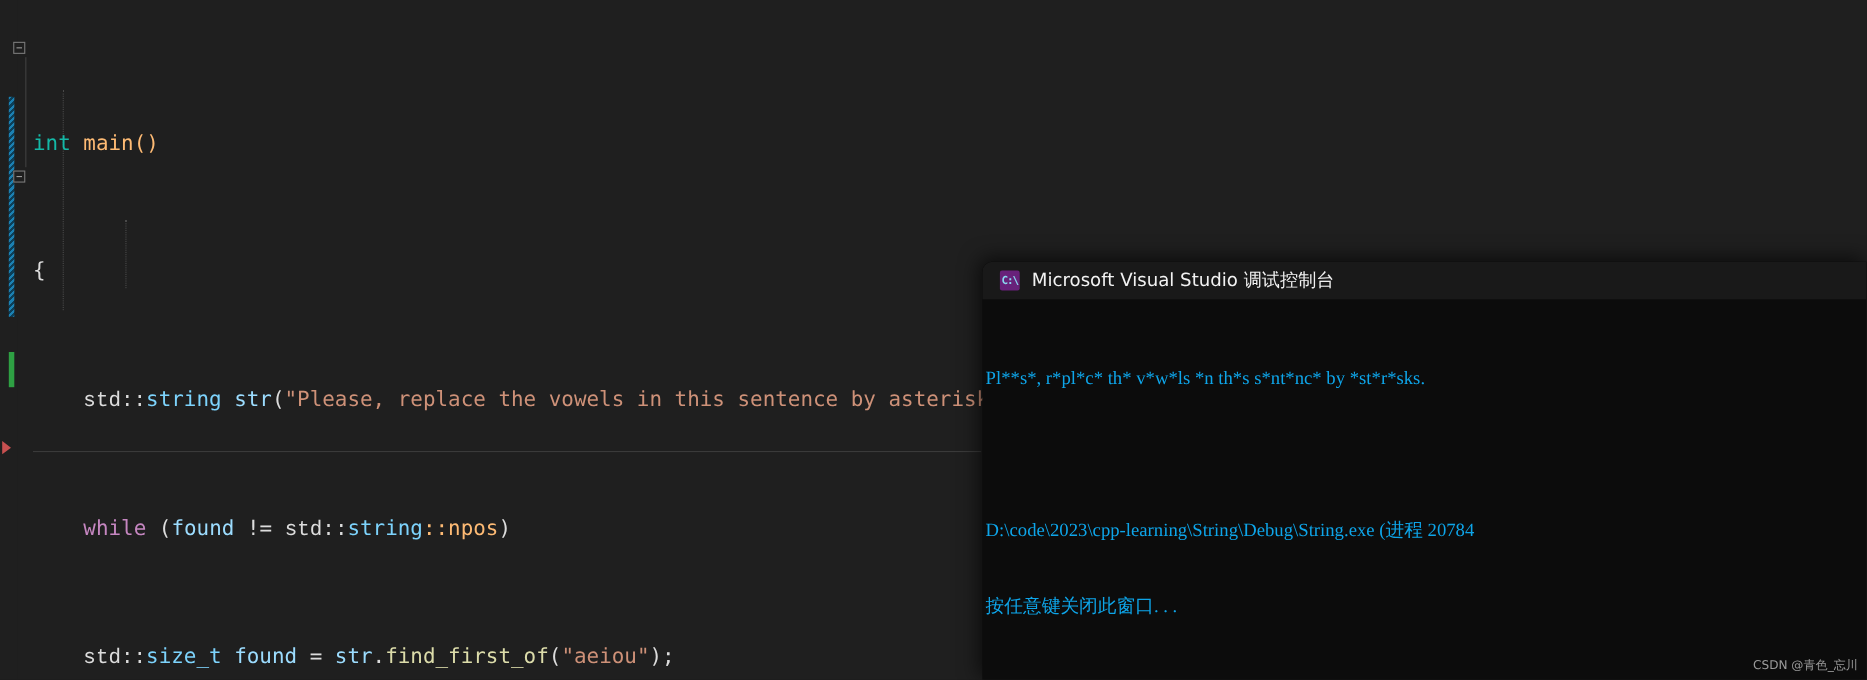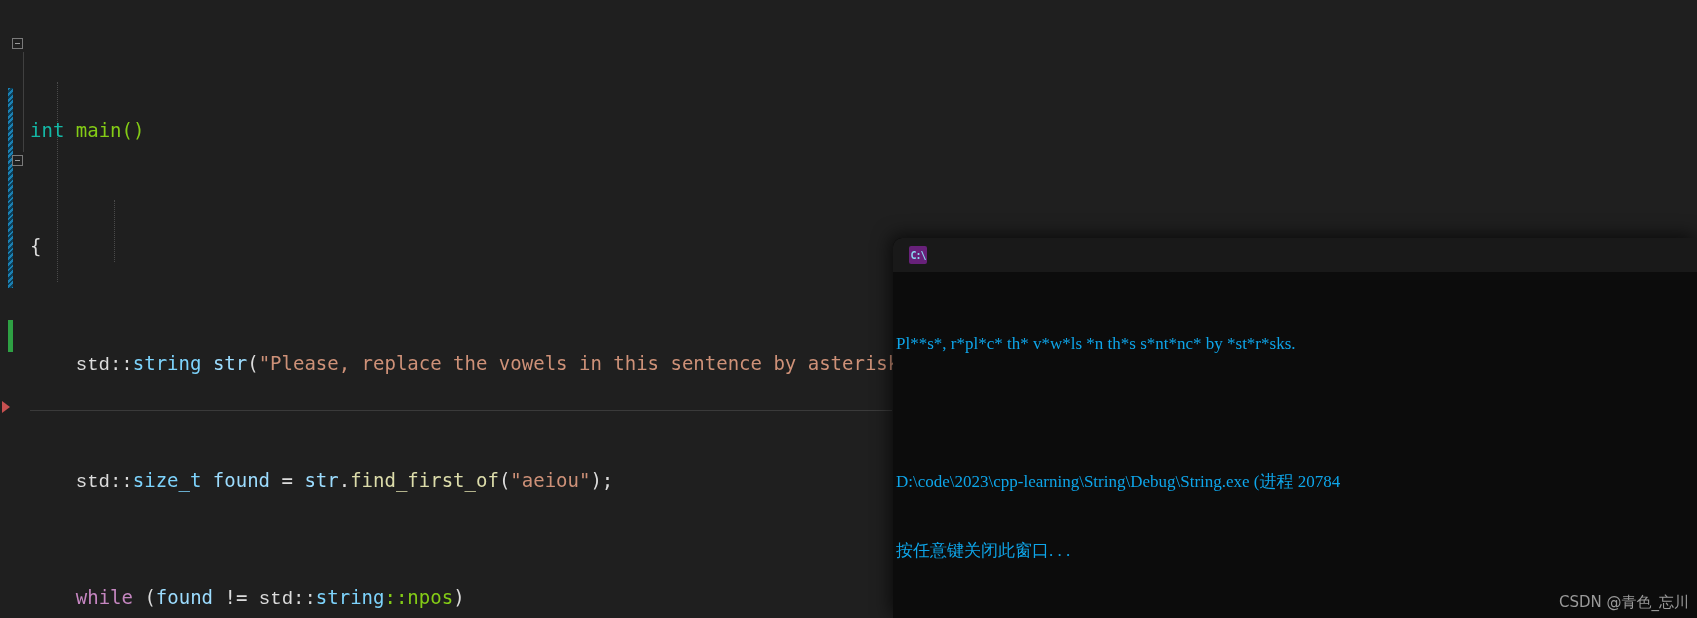--- a/index.html
+++ b/index.html
@@ -66,21 +66,21 @@
     line-height: 29.2px;
     white-space: pre;
     letter-spacing: 0px;
   }
   .line { height: 29.2px; }
 
   
   .t-key      { color: #14b8a6; }   
   .t-kw-pink  { color: #c586c0; }   
   .t-type     { color: #7dd3fc; }   
-  .t-plain    { color: #84cc16; }
+  .t-plain    { color: #fdba74; }
   .t-ns       { color: #dcdcdc; font-family: Liberation Mono, monospace; }
   .t-var      { color: #9cdcfe; }   
   .t-fn       { color: #dcdcaa; }   
   .t-str      { color: #ce9178; }
   .t-punct    { color: #dcdcdc; }
 
   
   .fold-marker {
     position: absolute;
     left: 12px;
@@ -182,21 +182,21 @@
   }
   .console-body .blank { height: 23px; }
 
   
   #watermark {
     position: absolute;
     right: 8px;
     bottom: 6px;
     color: #9a9a9a;
     font-family: "DejaVu Sans", "Liberation Sans", sans-serif;
-    font-size: 15px;
+    font-size: 11px;
     z-index: 20;
   }
 </style>
 </head>
 <body>
 
 <div id="editor">
 
   <div class="glyph-margin"></div>
   <div class="fold-col"></div>
@@ -214,23 +214,23 @@
   <div class="stmt-arrow" style="top:401px;"></div>
 
   <div class="code-area">
 
     <div class="line"><span class="t-key">int</span><span class="t-plain"> main()</span></div>
 
     <div class="line"><span class="t-punct">{</span></div>
 
     <div class="line"><span>    </span><span class="t-ns">std::</span><span class="t-type">string</span><span> </span><span class="t-var">str</span><span class="t-punct">(</span><span class="t-str">"Please, replace the vowels in this sentence by asterisks."</span><span class="t-punct">);</span></div>
 
+    <div class="line"><span>    </span><span class="t-kw-pink">while</span><span class="t-punct"> (</span><span class="t-var">found</span><span class="t-punct"> != </span><span class="t-ns">std::</span><span class="t-type">string</span><span class="t-plain">::npos</span><span class="t-punct">)</span></div>
+
     <div class="line"><span>    </span><span class="t-ns">std::</span><span class="t-type">size_t</span><span class="t-var"> found</span><span class="t-punct"> = </span><span class="t-var">str</span><span class="t-punct">.</span><span class="t-fn">find_first_of</span><span class="t-punct">(</span><span class="t-str">"aeiou"</span><span class="t-punct">);</span></div>
-
-    <div class="line"><span>    </span><span class="t-kw-pink">while</span><span class="t-punct"> (</span><span class="t-var">found</span><span class="t-punct"> != </span><span class="t-ns">std::</span><span class="t-type">string</span><span class="t-plain">::npos</span><span class="t-punct">)</span></div>
 
     
 
     
 
     
 
     
 
     
@@ -246,20 +246,21 @@
   </div>
 
   <div class="region-line" style="top:410px;"></div>
 </div>
 
 <div id="console-window">
   <div class="console-titlebar">
     <div class="console-icon">
         <span>C:\</span>
       </div>
+    <div class="console-title">Microsoft Visual Studio 调试控制台</div>
   </div>
   <div class="console-body">
     <div>Pl**s*, r*pl*c* th* v*w*ls *n th*s s*nt*nc* by *st*r*sks.</div>
     <div class="blank"></div>
     <div>D:\code\2023\cpp-learning\String\Debug\String.exe (进程 20784</div>
     <div>按任意键关闭此窗口. . .</div>
   </div>
 </div>
 
 <div id="watermark">CSDN @青色_忘川</div>

